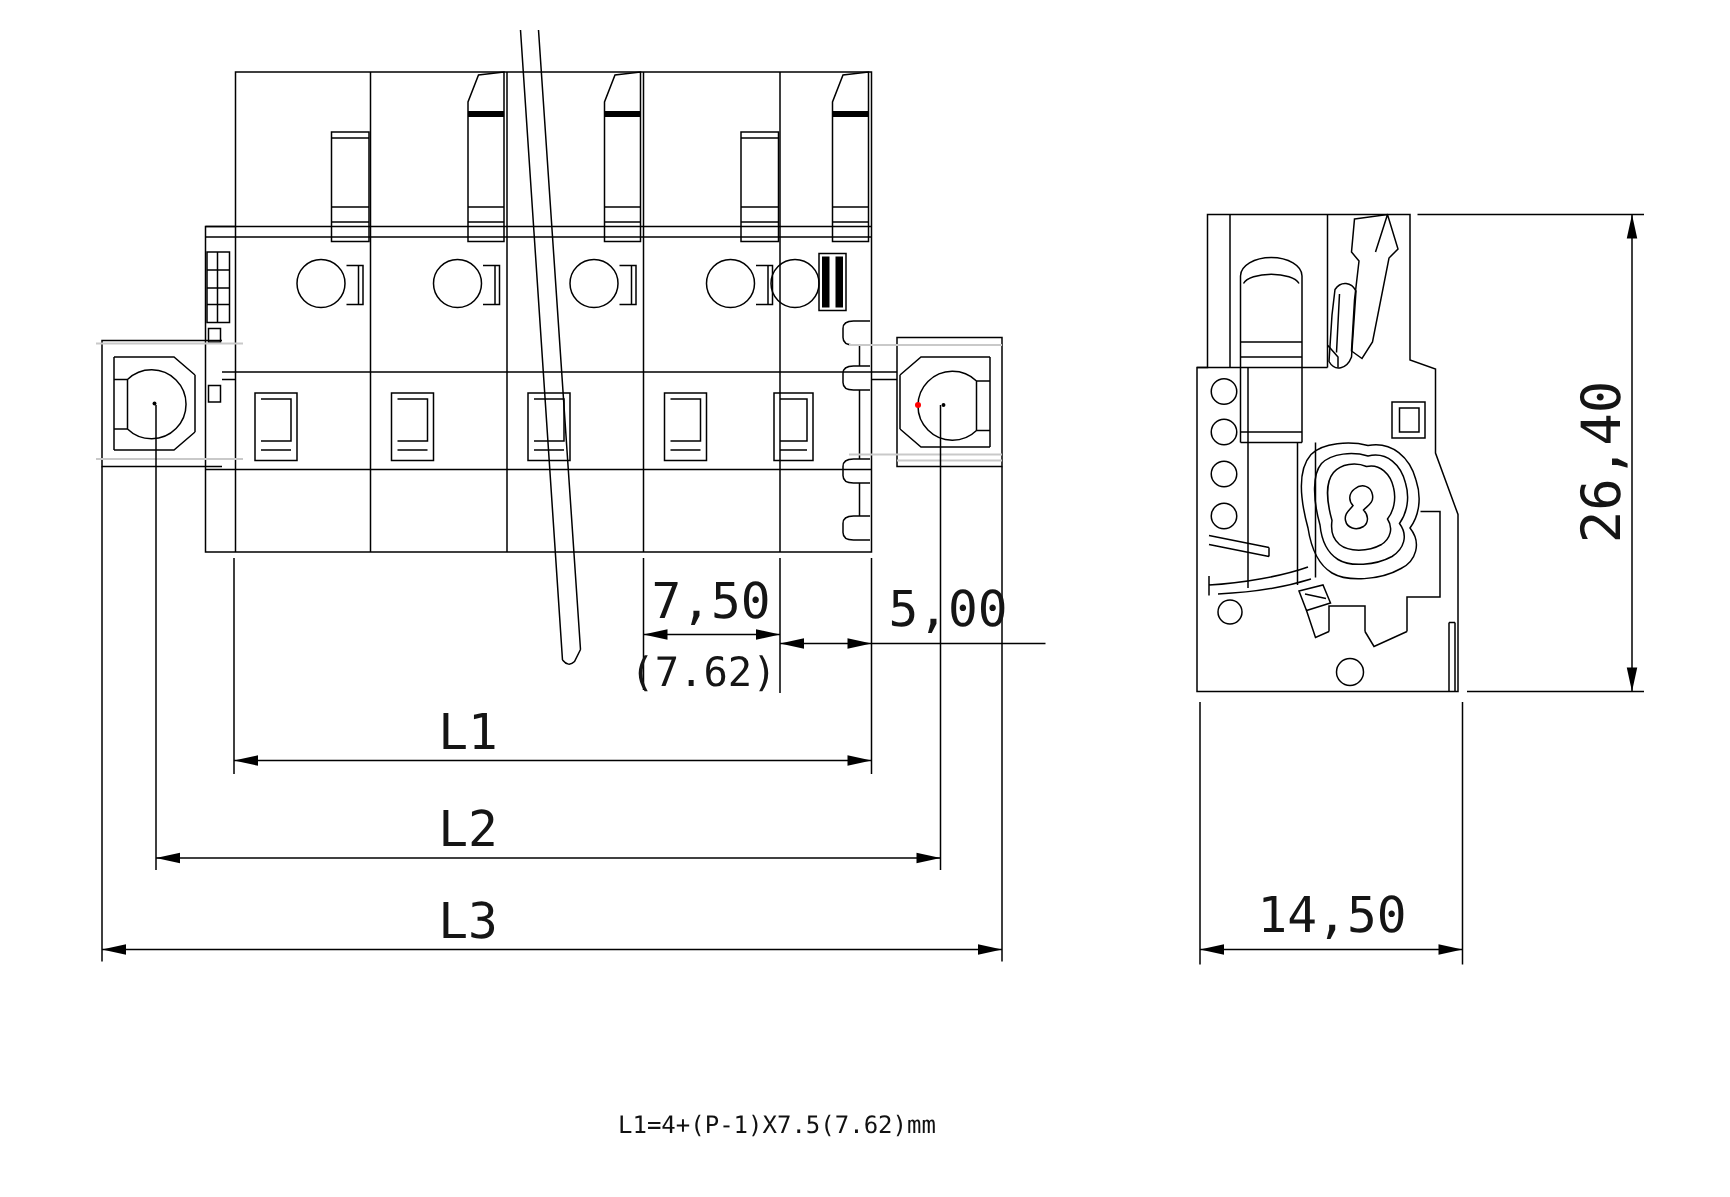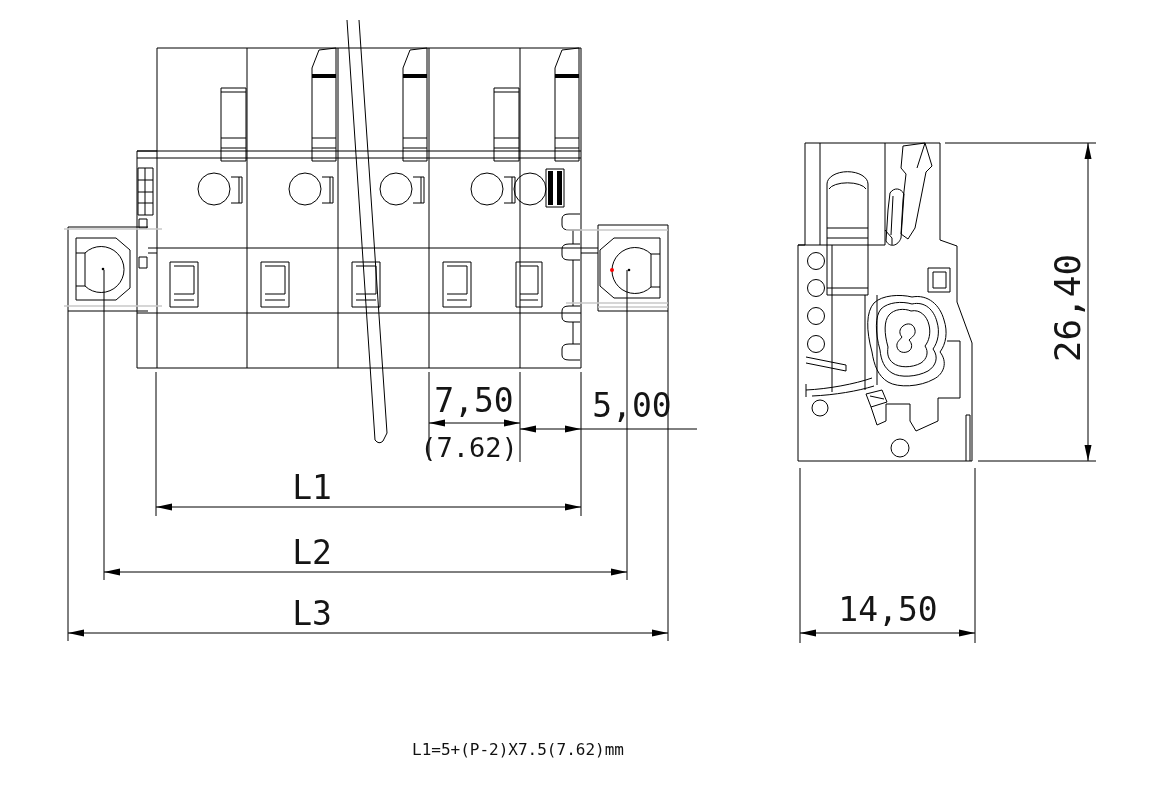--- a/index.html
+++ b/index.html
@@ -204,18 +204,18 @@
     <g>
       <path class="ln" d="M800,633 H975"></path>
       <polygon class="fl" points="800,633 816,629.5 816,636.5"></polygon>
       <polygon class="fl" points="975,633 959,629.5 959,636.5"></polygon>
       <text class="dim" x="888" y="621" text-anchor="middle">14,50</text>
     </g>
   </g>
 </svg>
 
 <div class="notes">
-  <div>L1=5+(P-2)X7.5(7.62)mm</div>
+  <div>L1=4+(P-1)X7.5(7.62)mm</div>
   
   
   
 </div>
 </div>
 
 </body></html>

